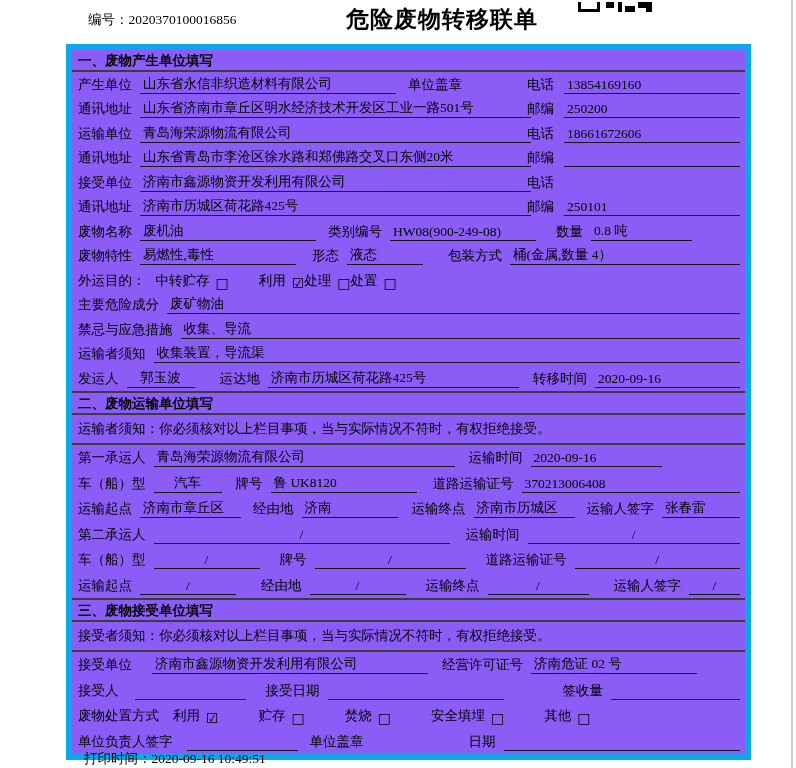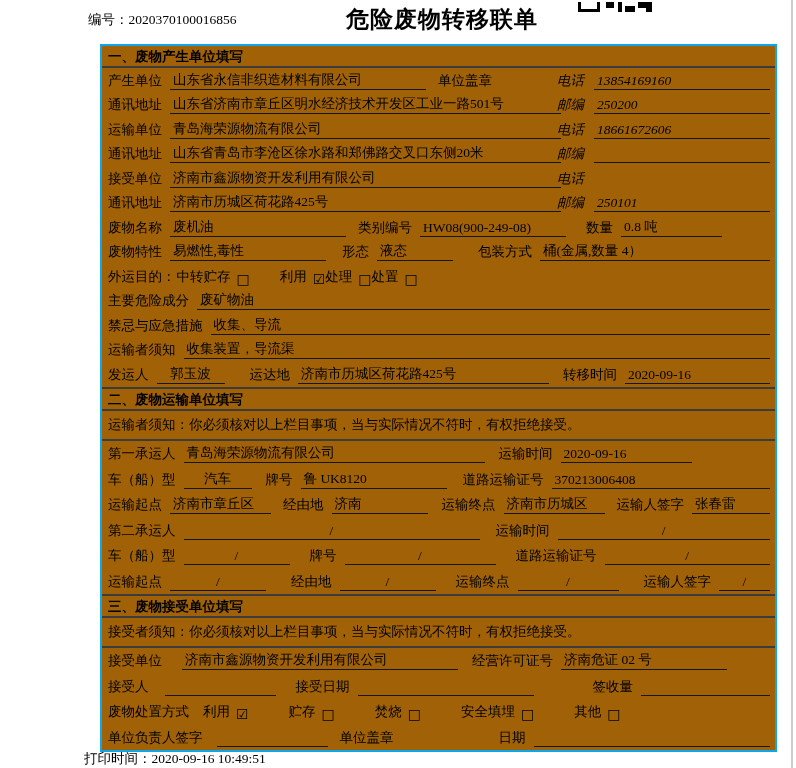--- a/index.html
+++ b/index.html
@@ -4,36 +4,36 @@
 <style>
   html,body{margin:0;padding:0;background:#fff;}
   .page{position:relative;width:796px;height:768px;background:#ffffff;overflow:hidden;
         font-family:"Liberation Serif","DejaVu Serif",serif;color:#000;font-size:13.5px;}
   .doc-number{position:absolute;left:88px;top:11px;white-space:nowrap;}
   .doc-title{position:absolute;left:0;top:4px;width:100%;box-sizing:border-box;padding-left:88px;
              text-align:center;font-size:23px;font-weight:bold;letter-spacing:1px;margin:0;
              font-family:"Liberation Sans","DejaVu Sans",sans-serif;}
   .qr{position:absolute;left:578px;top:0;width:74px;height:10px;}
   .scan-edge{position:absolute;right:3px;top:0;width:2px;height:768px;background:#cccccc;}
-  .form-box{position:absolute;left:100px;top:44px;width:673px;border:2px solid #0ea5e9;background:#a16207;box-sizing:content-box;}
+  .form-box{position:absolute;left:66px;top:44px;width:673px;border:6px solid #0ea5e9;background:#8b5cf6;box-sizing:content-box;}
   .sec-h{font-family:"Liberation Sans","DejaVu Sans",sans-serif;font-weight:bold;font-size:13.5px;
          height:19px;line-height:19px;padding:1px 6px 0;border-bottom:2px solid #3c3c3c;}
   .bt{border-top:2px solid #3c3c3c;}
   .notice{height:28px;display:flex;align-items:center;padding:0 6px;border-bottom:2px solid #3c3c3c;white-space:nowrap;}
   .row{position:relative;display:flex;align-items:flex-end;padding:0 5px 3px 6px;box-sizing:border-box;}
   .s1 .row{height:24.5px;}
   .s2 .row,.s3 .row{height:25.5px;}
   .lbl{white-space:nowrap;}
   .u{border-bottom:1px solid #161616;padding:0 3px;white-space:nowrap;margin-left:8px;overflow:hidden;}
   .u.grow{flex:1;}
   .c{text-align:center;}
-  .ml10{margin-left:1px;} .ml12{margin-left:12px;} .ml14{margin-left:14px;}
+  .ml10{margin-left:10px;} .ml12{margin-left:12px;} .ml14{margin-left:14px;}
   .ml16{margin-left:16px;} .ml20{margin-left:20px;} .ml25{margin-left:25px;font-family:Liberation Mono, monospace;}
   .ml30{margin-left:30px;} .ml40{margin-left:40px;} .ml45{margin-left:59px;} .ml88{}
-  .rcol{position:absolute;left:455px;right:5px;bottom:3px;display:flex;align-items:flex-end;font-style:italic;}
+  .rcol{position:absolute;left:455px;right:5px;bottom:3px;display:flex;align-items:flex-end;}
   .rcol .u{flex:1;margin-left:10px;}
   .cb{font-family:"DejaVu Sans",sans-serif;font-size:14px;line-height:1;margin-left:6px;}
   .opt{display:flex;align-items:flex-end;white-space:nowrap;}
   .print-time{position:absolute;left:84px;top:750px;white-space:nowrap;}
 </style>
 </head>
 <body>
 
 <div class="page">
 

